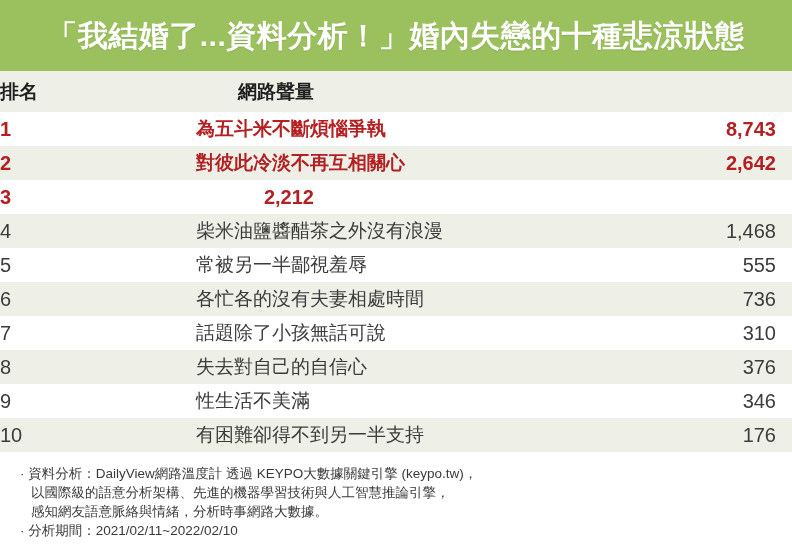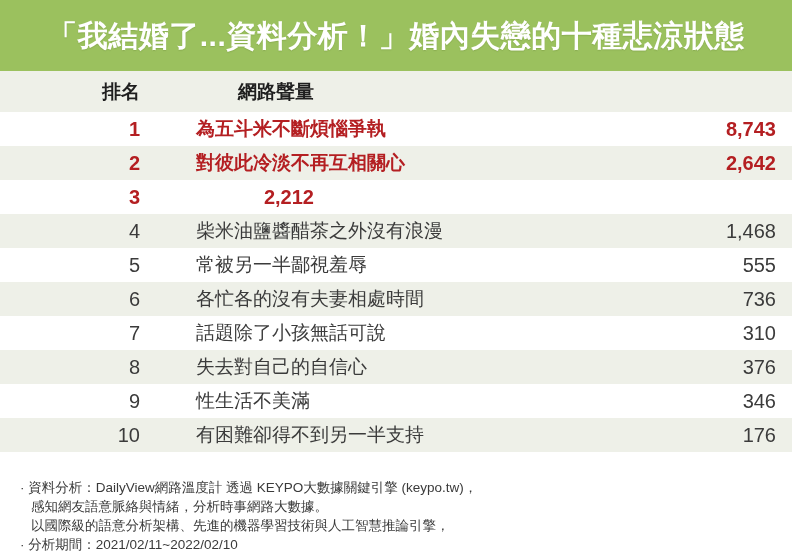--- a/index.html
+++ b/index.html
@@ -60,24 +60,23 @@
   }
   .row.header-row {
     height: 41px;
     background: #eef0e8;
   }
   .row.stripe-light { background: #eef0e8; }
   .row.stripe-white { background: #ffffff; }
 
   .cell-rank {
     width: 140px;
-    text-align: right;
+    text-align: left;
     font-size: 20px;
     flex: 0 0 140px;
-    padding-left: 28px;
   }
   .cell-state {
     flex: 1 1 auto;
     padding-left: 56px;
     font-size: 19px;
     text-align: left;
     white-space: nowrap;
   }
   .cell-value {
     width: 190px;
@@ -116,21 +115,21 @@
     position: absolute;
     left: 0;
     top: 462px;
     width: 792px;
     height: 93px;
     background: #ffffff;
   }
   .footer-notes {
     position: absolute;
     left: 20px;
-    top: 16px;
+    top: 2px;
     width: 620px;
     font-size: 13.5px;
     line-height: 19px;
     color: #3a3a3a;
   }
   .note-line { white-space: nowrap; }
   .note-line.indent { padding-left: 11px; }
 </style>
 </head>
 <body>
@@ -205,20 +204,20 @@
       <div class="cell-rank">10</div>
       <div class="cell-state">有困難卻得不到另一半支持</div>
       <div class="cell-value">176</div>
     </div>
 
   </div>
 
   <div class="footer">
     <div class="footer-notes">
       <div class="note-line">· 資料分析：DailyView網路溫度計 透過 KEYPO大數據關鍵引擎 (keypo.tw)，</div>
+      <div class="note-line indent">以國際級的語意分析架構、先進的機器學習技術與人工智慧推論引擎，</div>
       <div class="note-line indent">感知網友語意脈絡與情緒，分析時事網路大數據。</div>
-      <div class="note-line indent">以國際級的語意分析架構、先進的機器學習技術與人工智慧推論引擎，</div>
       <div class="note-line">· 分析期間：2021/02/11~2022/02/10</div>
     </div>
 
   </div>
 
 </div>
 
 </body></html>

